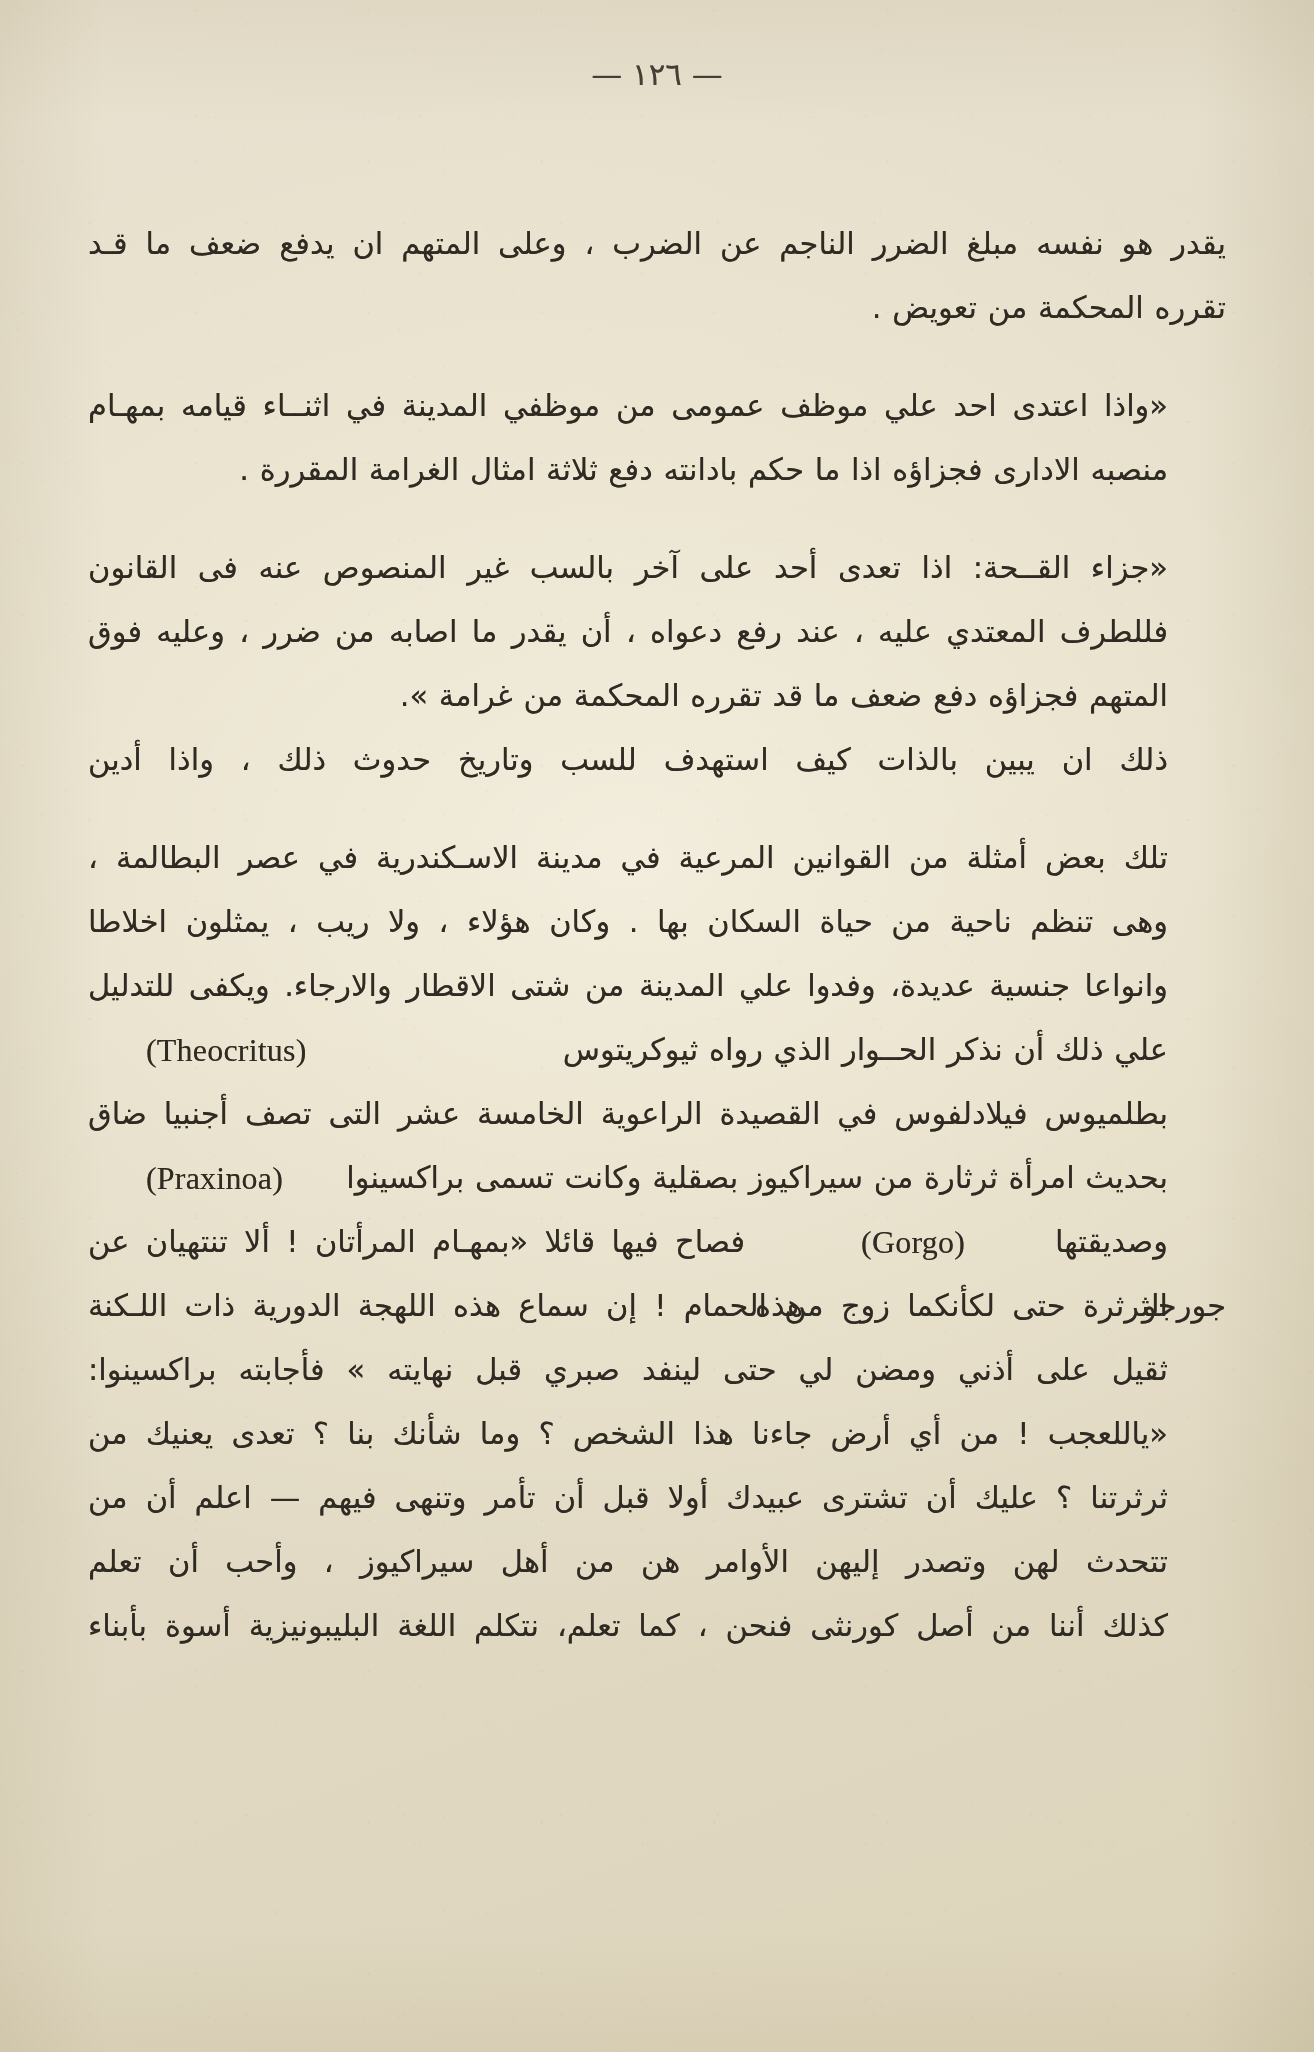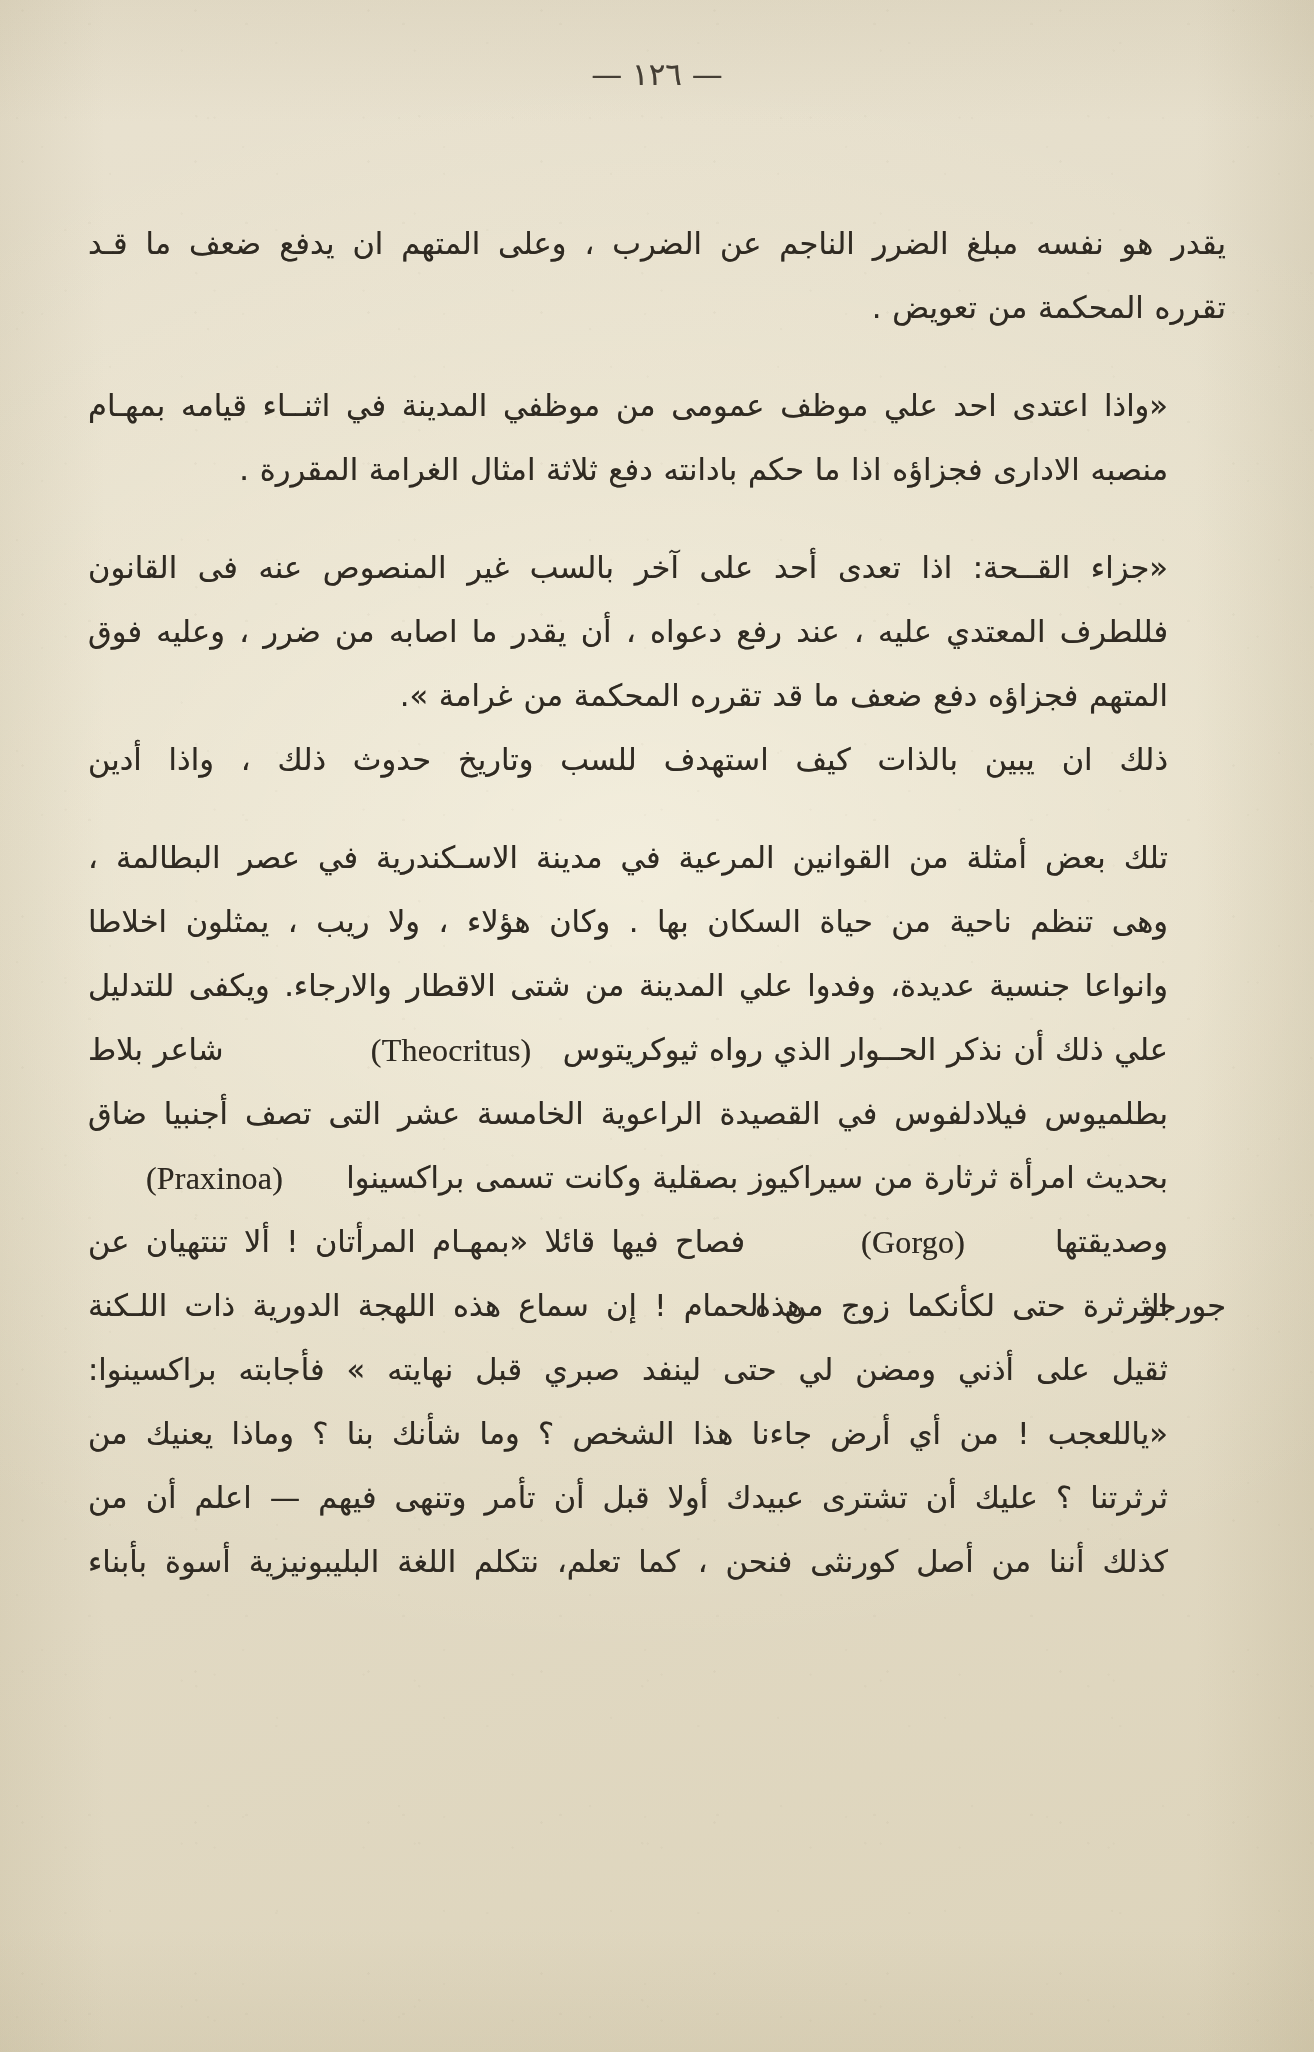--- a/index.html
+++ b/index.html
@@ -178,21 +178,20 @@
       <span class="line j">
           <span style="width: 100%; text-align: justify; text-align-last: justify; white-space: normal;">وهى تنظم ناحية من حياة السكان بها .    وكان هؤلاء ، ولا ريب ، يمثلون اخلاطا</span>
         </span>
       <span class="line j">
           <span style="width: 100%; text-align: justify; text-align-last: justify; white-space: normal;">وانواعا جنسية عديدة، وفدوا علي المدينة من شتى الاقطار والارجاء. ويكفى للتدليل</span>
         </span>
 
       <span class="line j">
         <span>علي ذلك أن نذكر الحــوار الذي رواه ثيوكريتوس</span>
         <span class="latin">(Theocritus)</span>
-        <span>شاعر بلاط</span>
       </span>
 
       <span class="line j">
           <span style="width: 100%; text-align: justify; text-align-last: justify; white-space: normal;">بطلميوس فيلادلفوس في القصيدة الراعوية الخامسة عشر التى تصف أجنبيا ضاق</span>
         </span>
 
       <span class="line j">
         <span>بحديث امرأة ثرثارة من سيراكيوز بصقلية وكانت تسمى براكسينوا</span>
         <span class="latin">(Praxinoa)</span>
       </span>
@@ -203,24 +202,27 @@
         <span>فصاح فيها قائلا «بمهـام المرأتان ! ألا تنتهيان عن هذه</span>
       </span>
 
       <span class="line j">
           <span style="width: 100%; text-align: justify; text-align-last: justify; white-space: normal;">الثرثرة حتى لكأنكما زوج من الحمام ! إن سماع هذه اللهجة الدورية ذات اللـكنة</span>
         </span>
       <span class="line j">
           <span style="width: 100%; text-align: justify; text-align-last: justify; white-space: normal;">ثقيل على أذني ومضن لي حتى لينفد صبري قبل نهايته » فأجابته براكسينوا:</span>
         </span>
       <span class="line j">
-          <span style="width: 100%; text-align: justify; text-align-last: justify; white-space: normal;">«ياللعجب ! من أي أرض جاءنا هذا الشخص ؟ وما شأنك بنا ؟ وماذا يعنيك من</span>
+          <span style="width: 100%; text-align: justify; text-align-last: justify; white-space: normal;">«ياللعجب ! من أي أرض جاءنا هذا الشخص ؟ وما شأنك بنا ؟ تعدى يعنيك من</span>
         </span>
       <span class="line j">
           <span style="width: 100%; text-align: justify; text-align-last: justify; white-space: normal;">ثرثرتنا ؟ عليك أن تشترى عبيدك أولا قبل أن تأمر وتنهى فيهم — اعلم أن من</span>
+        </span>
+      <span class="line j">
+          <span style="width: 100%; text-align: justify; text-align-last: justify; white-space: normal;">تتحدث لهن وتصدر إليهن الأوامر هن من أهل سيراكيوز ، وأحب أن تعلم</span>
         </span>
       <span class="line j">
           <span style="width: 100%; text-align: justify; text-align-last: justify; white-space: normal;">كذلك أننا من أصل كورنثى فنحن ، كما تعلم، نتكلم اللغة البليبونيزية أسوة بأبناء</span>
         </span>
     </p>
 
   </div>
 </div>
 
 </body></html>

